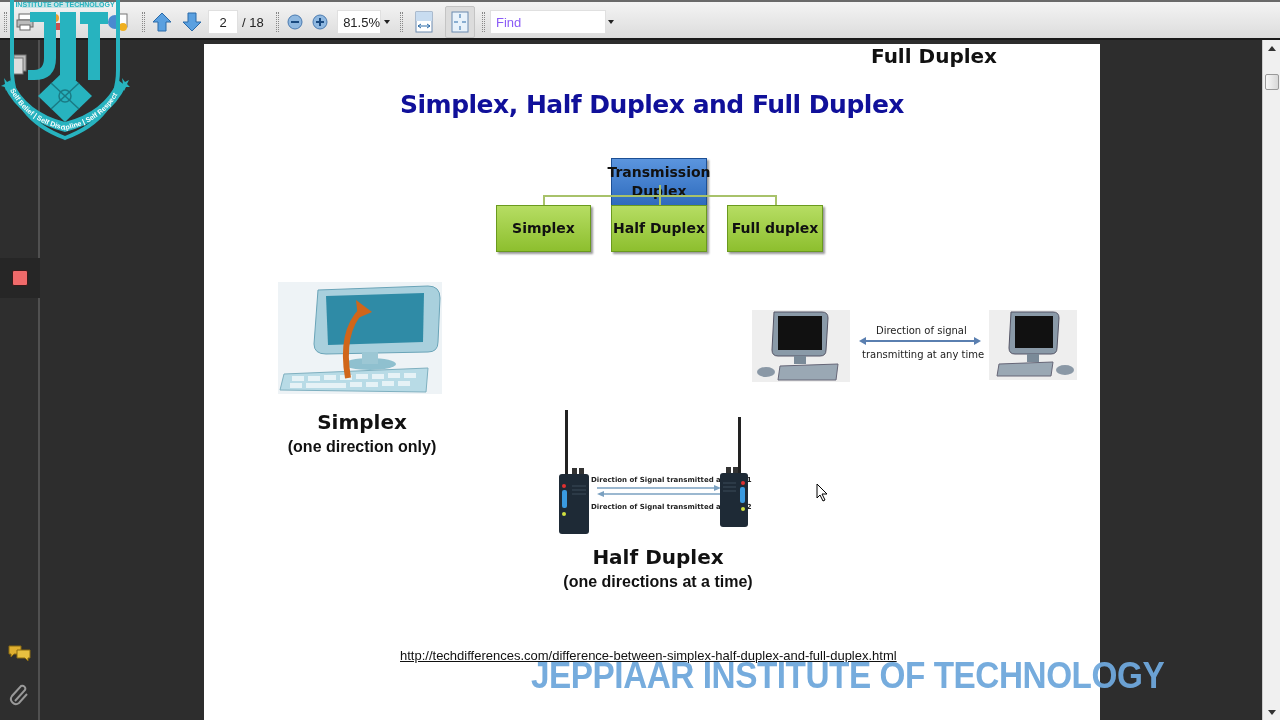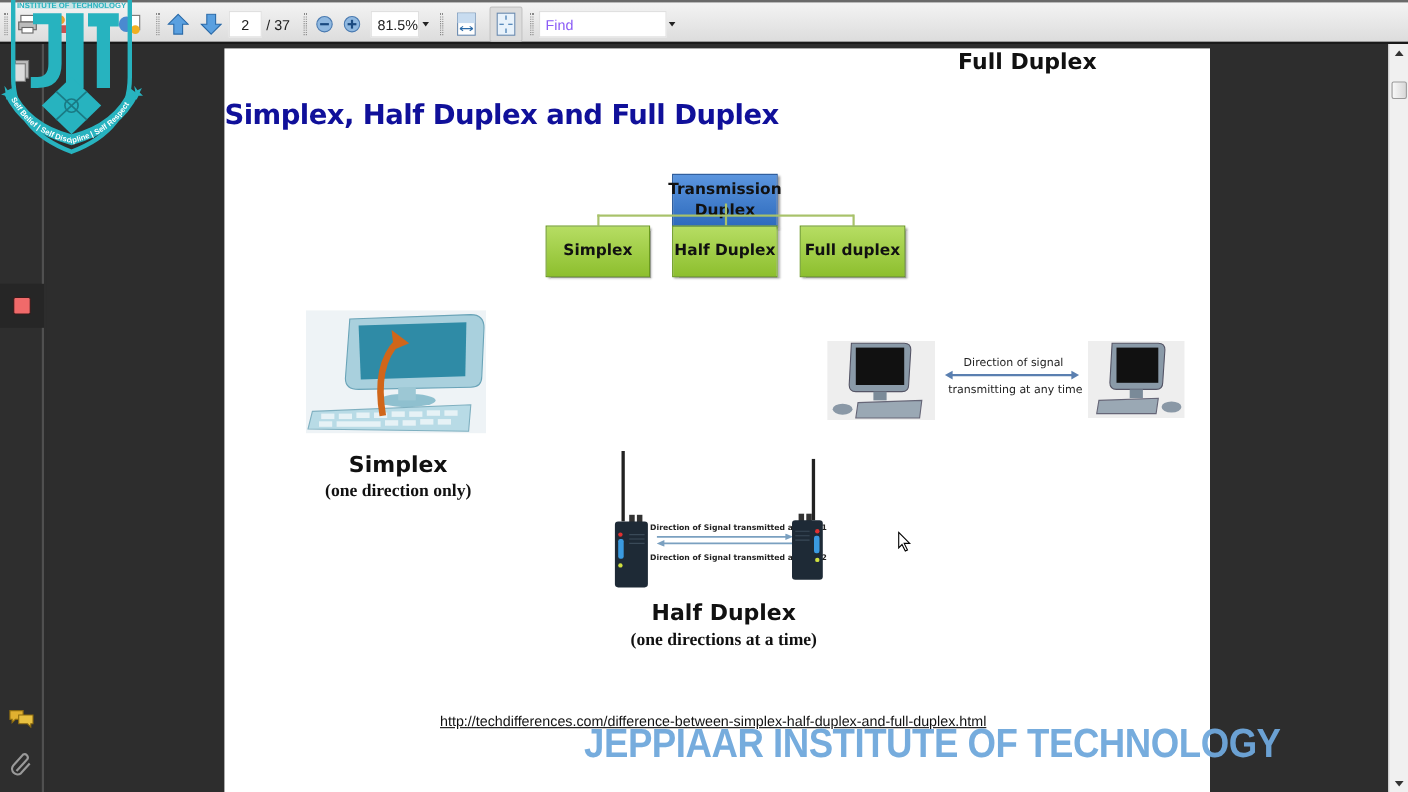--- a/index.html
+++ b/index.html
@@ -10,27 +10,27 @@
     .input-box { background: #fff; border: 1px solid #e0e0e0; height: 24px; top: 8px; font-size: 13px; color: #222; display: flex; align-items: center; }
     .dropdown-arrow { width: 0; height: 0; border-left: 3px solid transparent; border-right: 3px solid transparent; border-top: 4px solid #222; }
     .left-rail { position: absolute; left: 0; top: 40px; width: 40px; height: 680px; background: #2e2e2e; border-right: 2px solid #505050; }
     .rail-sel { position: absolute; left: 0; top: 258px; width: 40px; height: 40px; background: #262626; }
     .doc-area { position: absolute; left: 42px; top: 40px; width: 1220px; height: 680px; background: #2d2d2d; }
     .page { position: absolute; left: 204px; top: 44px; width: 896px; height: 676px; background: #fff; }
     .scrollbar { position: absolute; left: 1262px; top: 40px; width: 18px; height: 680px; background: #f0f0f0; border-left: 1px solid #ccc; }
     .sb-thumb { position: absolute; left: 2px; top: 34px; width: 14px; height: 16px; background: linear-gradient(90deg,#f8f8f8,#d8d8d8); border: 1px solid #999; border-radius: 2px; }
     .sb-up { position: absolute; left: 5px; top: 6px; width: 0; height: 0; border-left: 4px solid transparent; border-right: 4px solid transparent; border-bottom: 5px solid #333; }
     .sb-down { position: absolute; left: 5px; top: 670px; width: 0; height: 0; border-left: 4px solid transparent; border-right: 4px solid transparent; border-top: 5px solid #333; }
-    .slide-title { position: absolute; left: 0; width: 100%; top: 46px; font-size: 25px; font-weight: bold; color: #10109a; font-family: "DejaVu Sans", sans-serif; letter-spacing: -0.5px; }
+    .slide-title { position: absolute; left: 0; width: 100%; top: 46px; text-align: center; font-size: 25px; font-weight: bold; color: #10109a; font-family: "DejaVu Sans", sans-serif; letter-spacing: -0.5px; }
     .box { position: absolute; display: flex; align-items: center; justify-content: center; text-align: center; font-weight: bold; font-size: 14px; color: #111; font-family: "DejaVu Sans", sans-serif; line-height: 19px; }
     .box-root { background: linear-gradient(#5b95de, #2e6bbd); border: 1px solid #1c4f94; box-shadow: 2px 2px 2px #999; margin-top: 21px; }
     .box-leaf { background: linear-gradient(#b6dd63, #8dbf2e); border: 1px solid #6a9a1e; box-shadow: 2px 2px 2px #999; }
     .conn { position: absolute; background: #a8c26a; }
     .label-big { position: absolute; text-align: center; font-family: "DejaVu Sans", sans-serif; color: #111; font-weight: bold; font-size: 20px; }
-    .label-sub { position: absolute; text-align: center; font-family: Liberation Serif, serif; color: #111; font-weight: bold; font-size: 16px; }
+    .label-sub { position: absolute; text-align: center; font-family: Liberation Sans, sans-serif; color: #111; font-weight: bold; font-size: 16px; }
     .small-cap { position: absolute; font-size: 10px; color: #222; font-family: "DejaVu Sans", sans-serif; white-space: nowrap; }
     .tiny-cap { position: absolute; font-size: 7px; font-weight: bold; color: #222; font-family: "DejaVu Sans", sans-serif; white-space: nowrap; }
     .url-link { position: absolute; left: 196px; top: 604px; font-size: 13px; color: #111; text-decoration: underline; font-family: "Liberation Sans", sans-serif; }
     .watermark { position: absolute; left: 531px; top: 655px; font-size: 37px; font-weight: bold; color: #6fa8dc; font-family: "Liberation Sans", sans-serif; letter-spacing: -0.5px; transform: scaleX(0.9); transform-origin: left; white-space: nowrap; opacity: 0.95; }
     .logo { position: absolute; left: 0; top: 0; width: 130px; height: 142px; }
     .cursor { position: absolute; left: 816px; top: 483px; }
   </style>
 </head>
 <body>
 
@@ -66,21 +66,21 @@
       </svg>
   </div>
   <div class="tb-item" style="left:180px;top:8px;width:24px;height:24px">
     <svg width="20" height="20">
         <path d="M10 19 L19 10 L14 10 L14 1 L6 1 L6 10 L1 10 Z" fill="#5aa0e0" stroke="#2a6aa8"></path>
       </svg>
   </div>
   <div class="tb-item input-box" style="left:208px;width:30px;justify-content:center">
     <span>2</span>
   </div>
-  <div class="tb-item" style="left:242px;top:8px;height:24px;font-size:13px;color:#222">/ 37</div>
+  <div class="tb-item" style="left:242px;top:8px;height:24px;font-size:13px;color:#222">/ 18</div>
 
   <div class="grip" style="left:276px"></div>
 
   <div class="tb-item" style="left:285px;top:10px;width:20px;height:20px">
     <svg width="16" height="16">
         <circle cx="8" cy="8" r="7" fill="#8fb8e0" stroke="#4a7ab0"></circle>
         <rect x="4" y="7" width="8" height="2" fill="#1a4a80"></rect>
       </svg>
   </div>
   <div class="tb-item" style="left:310px;top:10px;width:20px;height:20px">

